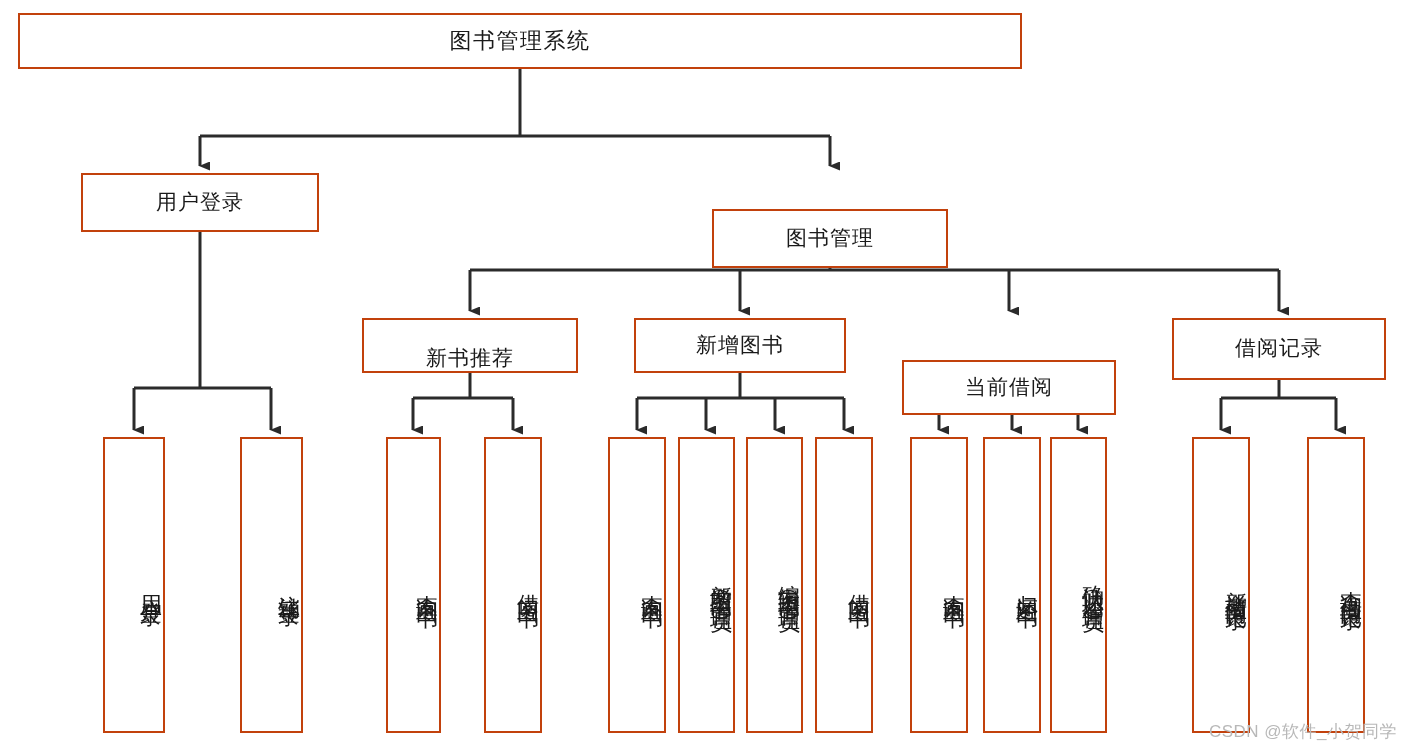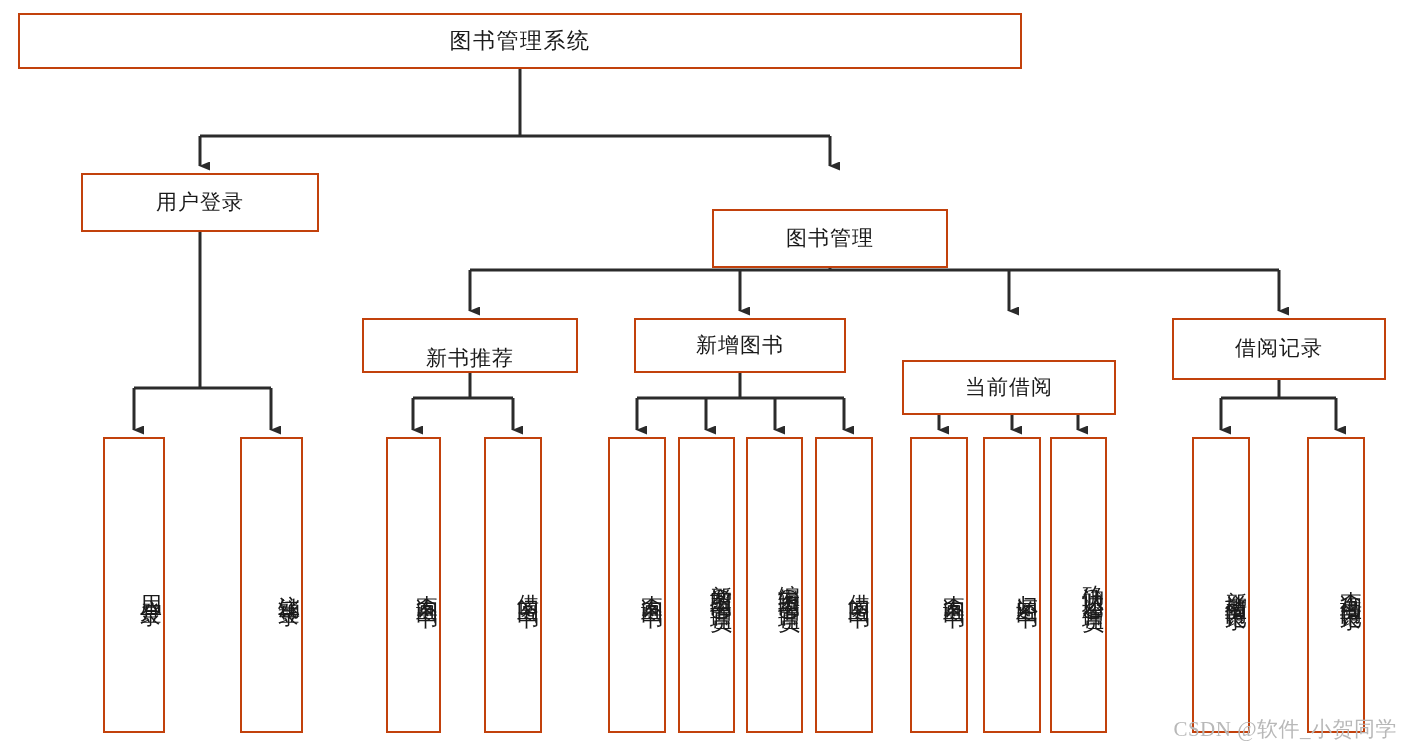--- a/index.html
+++ b/index.html
@@ -59,25 +59,25 @@
   }
   .node-v .vlabel {
     writing-mode: vertical-rl;
     text-orientation: upright;
     display: block;
   }
   .watermark {
     position: absolute;
     right: 8px;
     bottom: 4px;
-    font-size: 21px;
+    font-size: 17px;
     color: #b8b8b8;
     white-space: nowrap;
     letter-spacing: 0.5px;
-    font-family: Liberation Serif, serif;
+    font-family: Liberation Sans, sans-serif;
   }
 </style>
 </head>
 <body>
 
 <div id="diagram-root">
 
   <svg class="connectors" viewBox="0 0 1405 747" xmlns="http://www.w3.org/2000/svg">
     <defs>
       <marker id="arrowhead" markerWidth="9" markerHeight="11" refX="4.5" refY="10" orient="auto" markerUnits="userSpaceOnUse">

